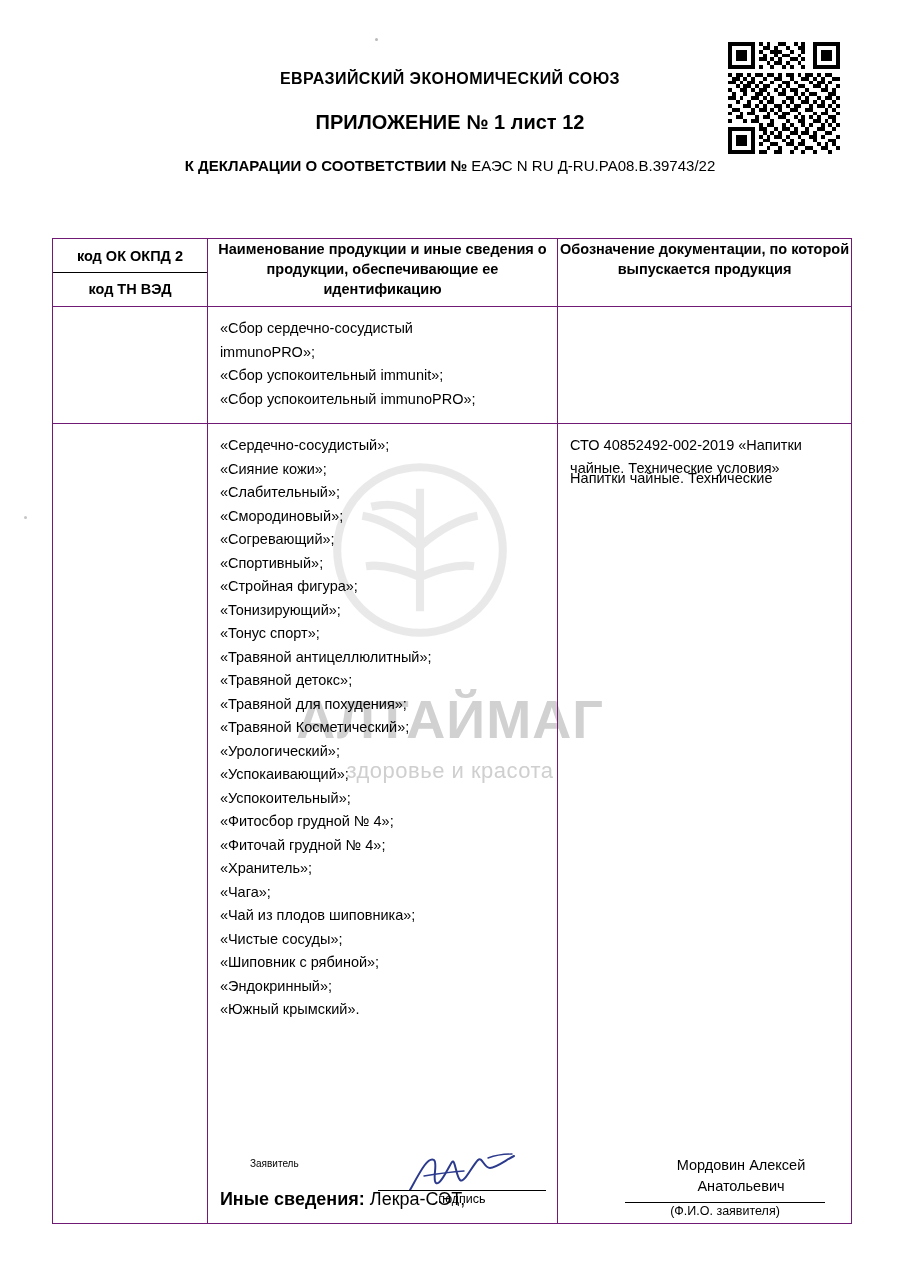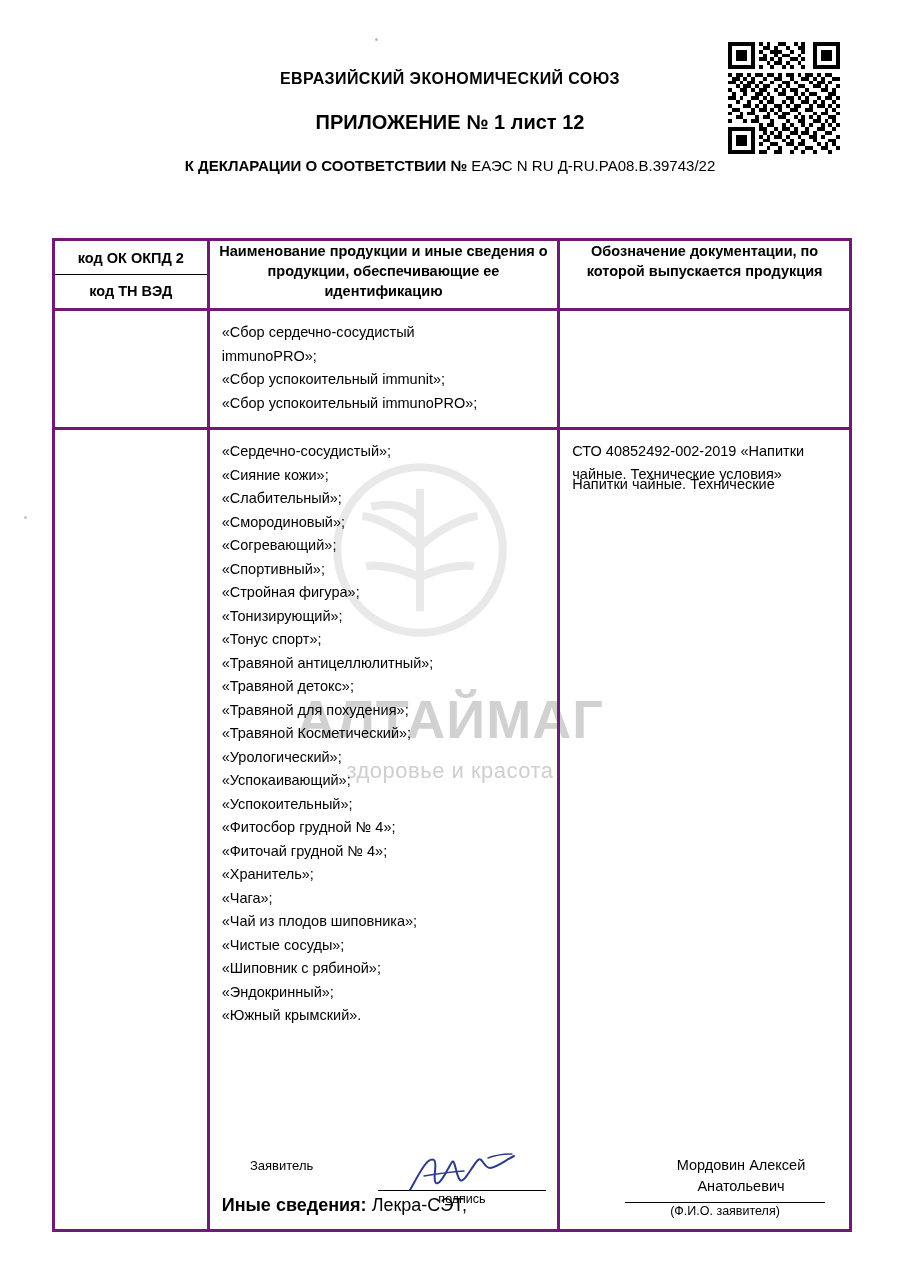--- a/index.html
+++ b/index.html
@@ -124,21 +124,21 @@
   table.doc {
     position: absolute;
     left: 52px;
     top: 238px;
     width: 800px;
     border-collapse: collapse;
     z-index: 10;
     background: transparent;
   }
   table.doc td {
-    border: 3px solid #701a75;
+    border: 1px solid #701a75;
     vertical-align: top;
     padding: 0;
     background: transparent;
   }
   .col1 { width: 155px; }
   .col2 { width: 350px; }
   .col3 { width: 295px; }
 
   .hdr-cell {
     text-align: center;
@@ -196,21 +196,21 @@
     left: 0;
     top: 1150px;
     width: 900px;
     height: 90px;
     z-index: 10;
   }
   .sig-label {
     position: absolute;
     left: 250px;
     top: 8px;
-    font-size: 13px;
+    font-size: 10px;
   }
   .sig-line {
     position: absolute;
     left: 378px;
     top: 40px;
     width: 168px;
     border-bottom: 1px solid #000;
   }
   .sig-caption {
     position: absolute;

